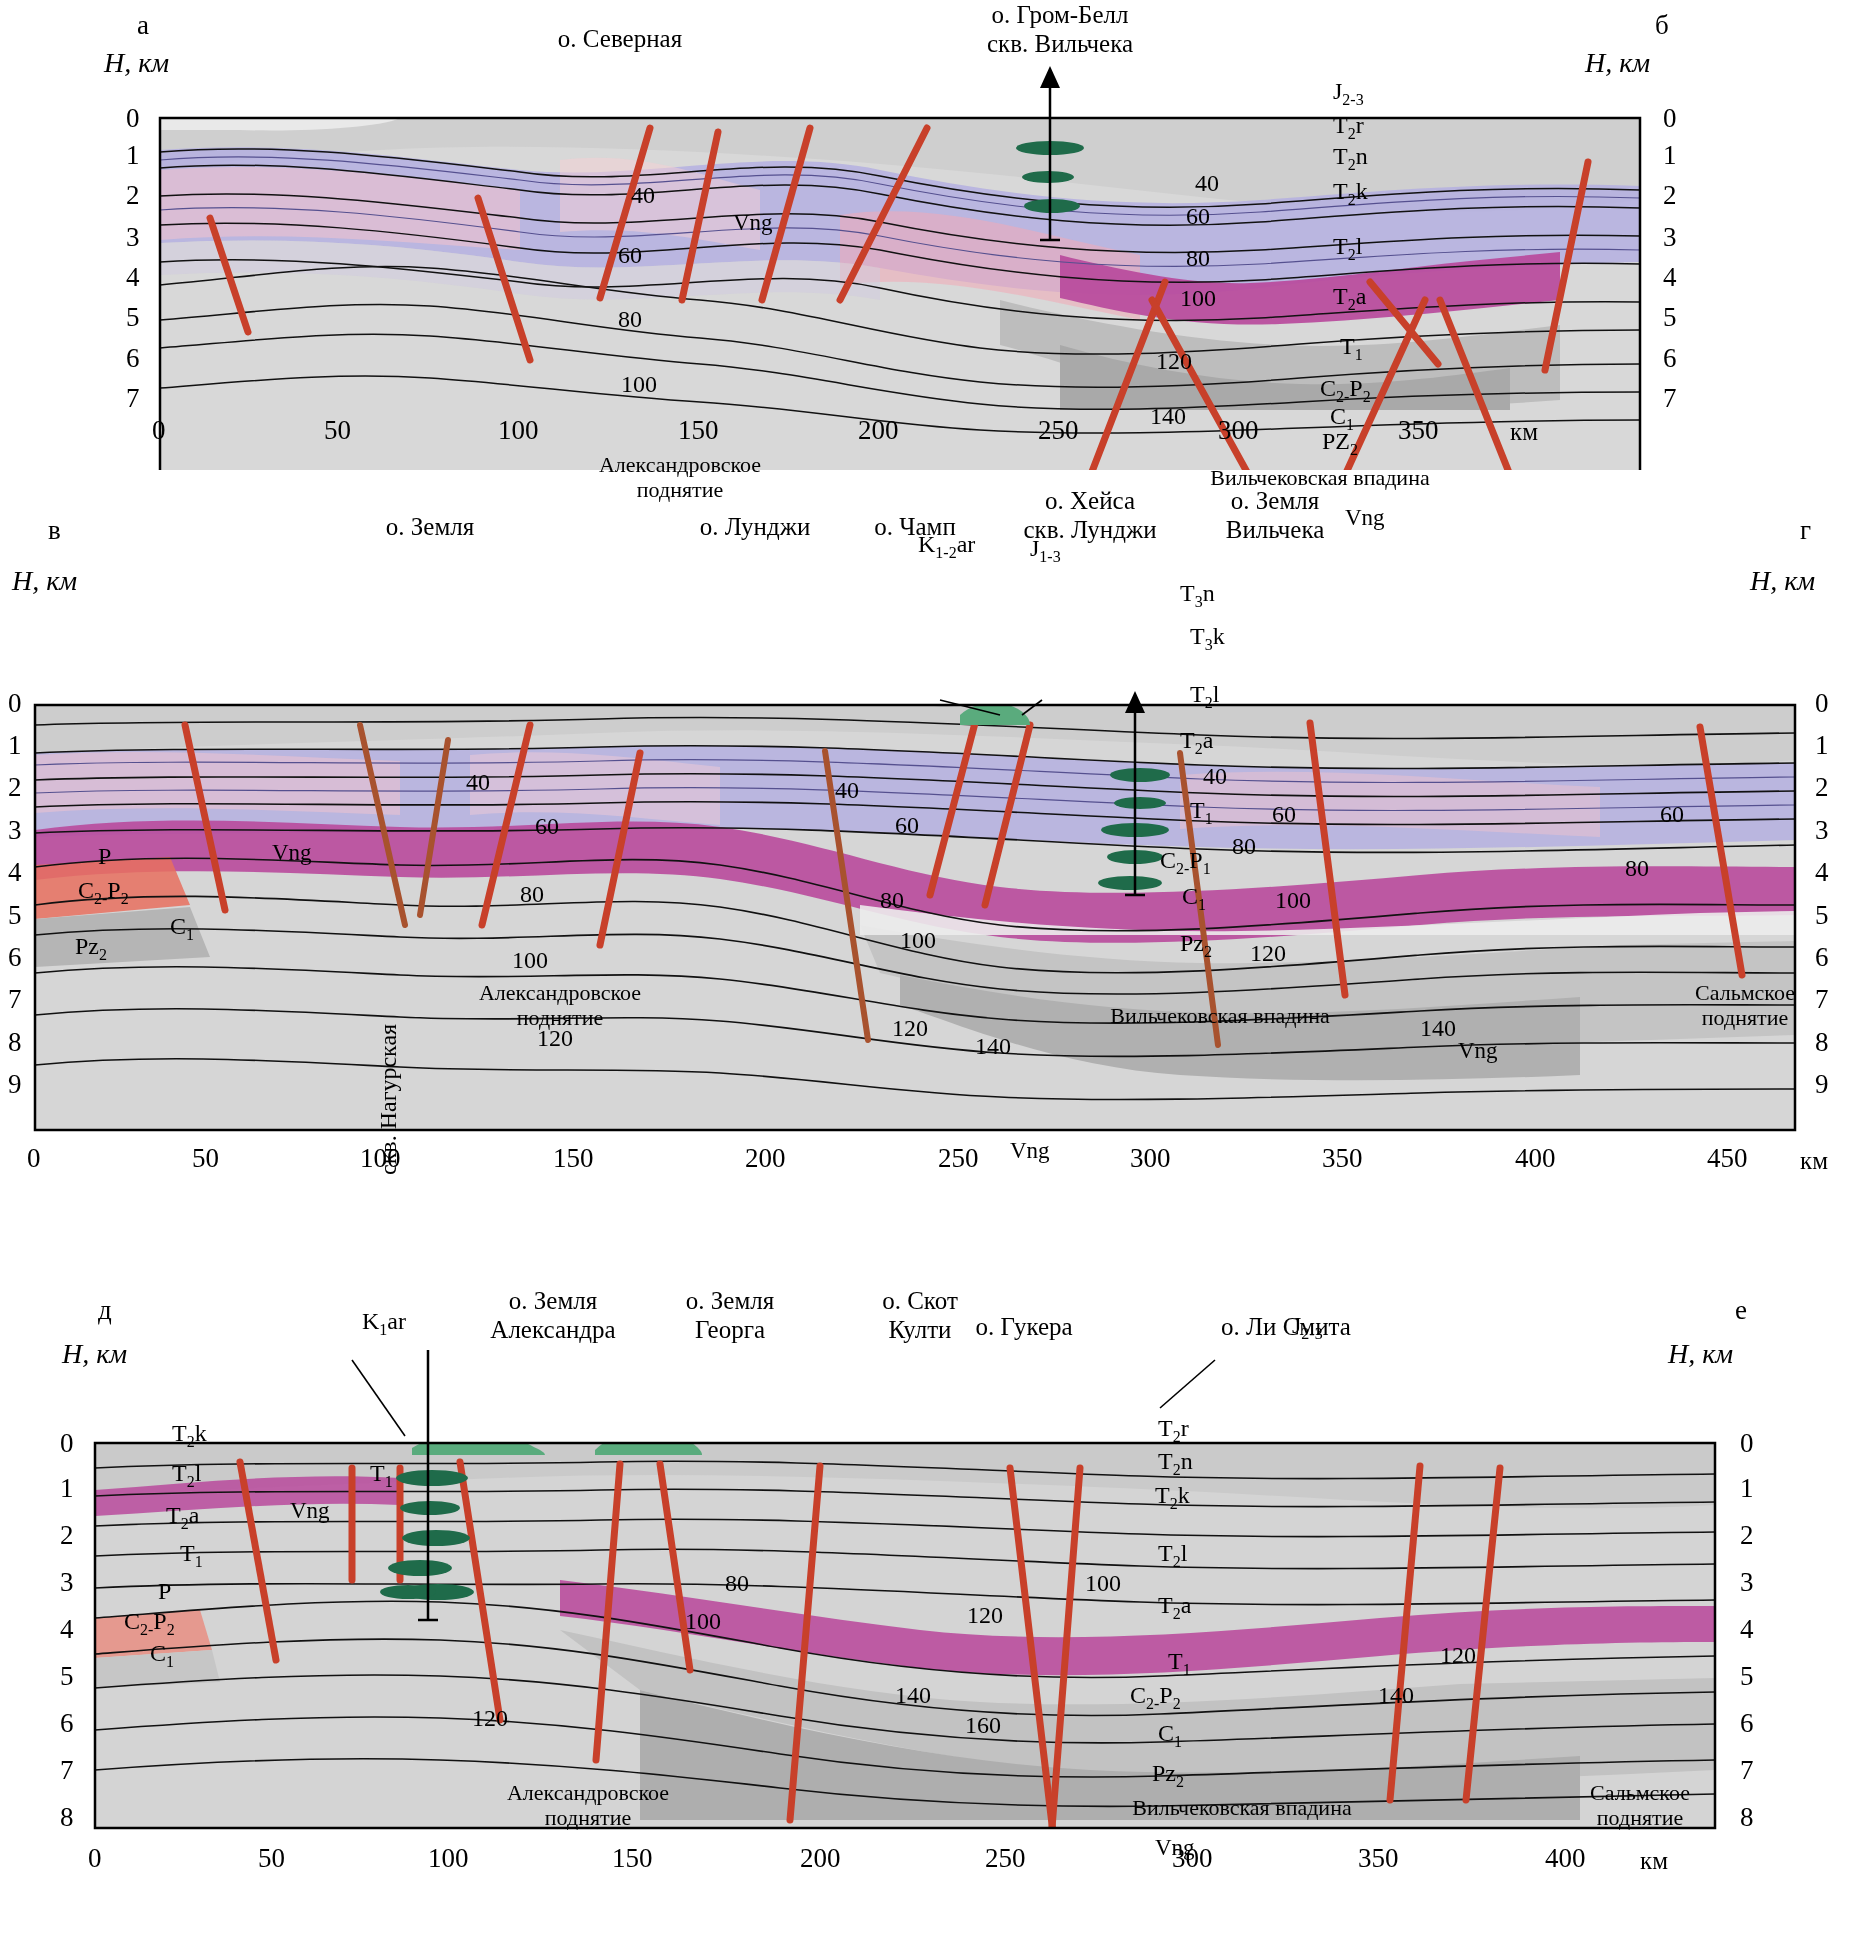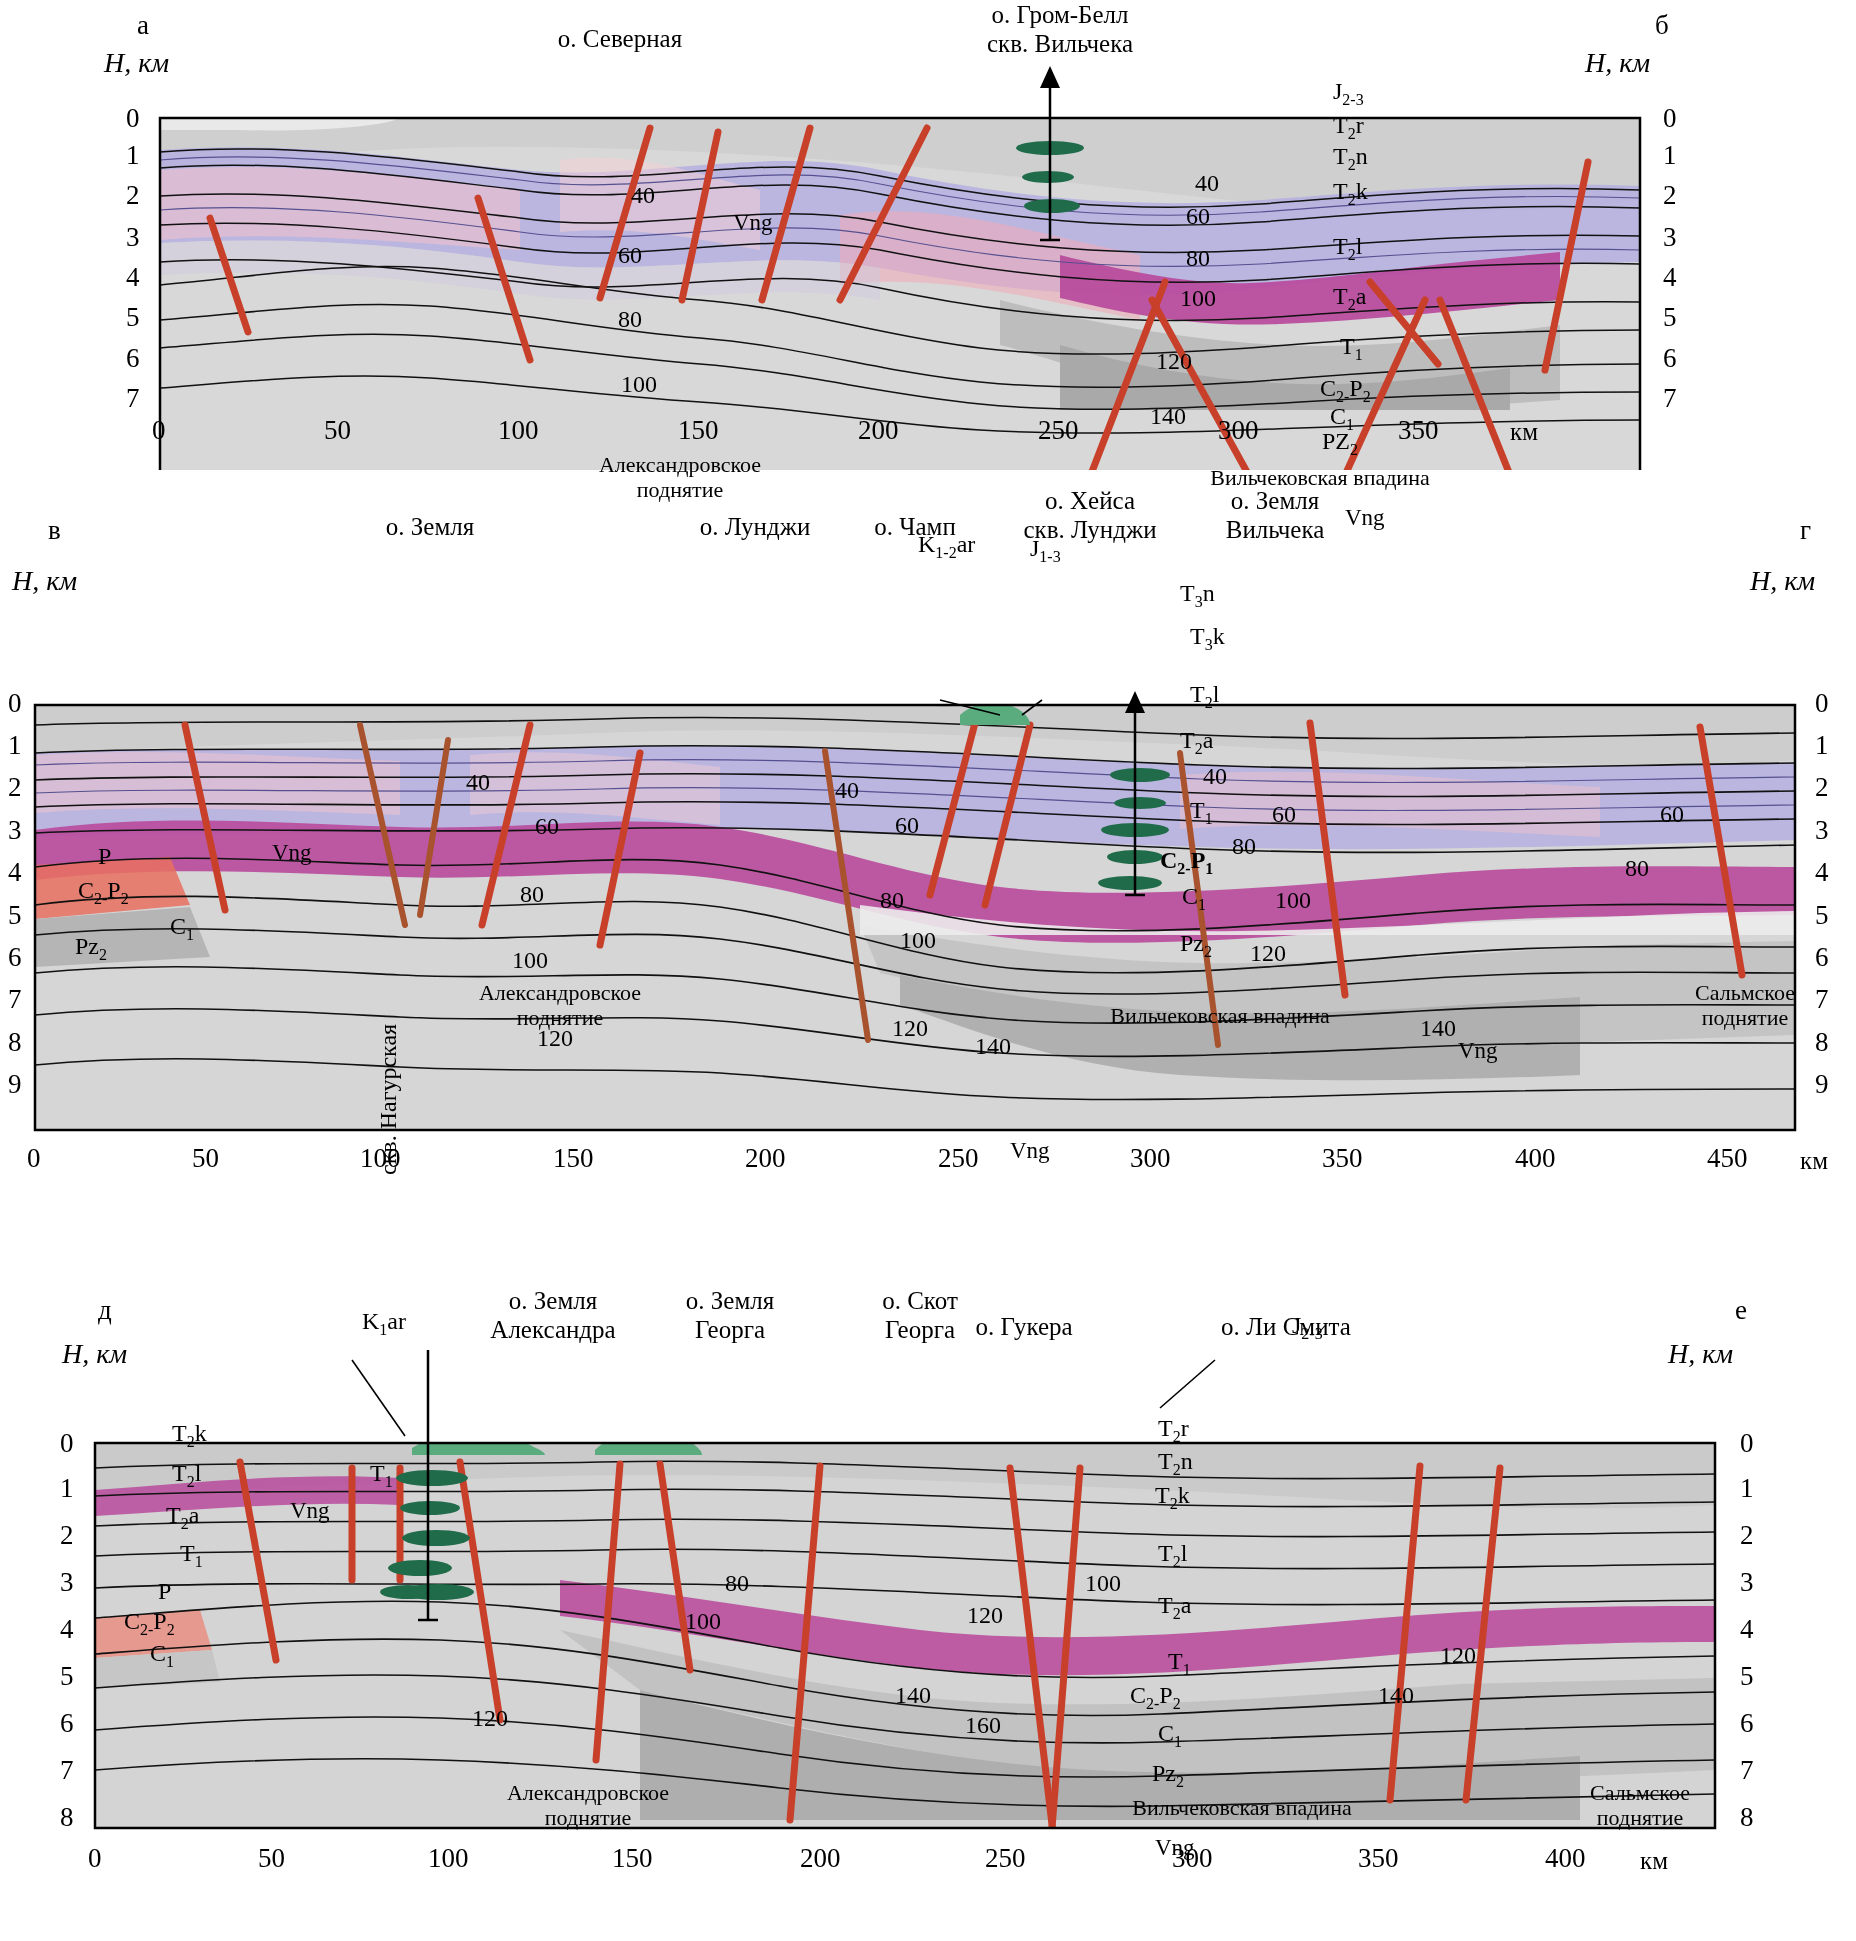--- a/index.html
+++ b/index.html
@@ -350,21 +350,21 @@
   <div class="lbl iso" style="left:1660px;top:226px;">60</div>
   <div class="lbl iso" style="left:1625px;top:280px;">80</div>
 
   <div class="lbl strat" style="left:918px;top:-44px;"><span>K<sub>1-2</sub>ar</span></div>
   <div class="lbl strat" style="left:1030px;top:-40px;"><span>J<sub>1-3</sub></span></div>
   <div class="lbl strat" style="left:1180px;top:5px;"><span>T<sub>3</sub>n</span></div>
   <div class="lbl strat" style="left:1190px;top:48px;"><span>T<sub>3</sub>k</span></div>
   <div class="lbl strat" style="left:1190px;top:106px;"><span>T<sub>2</sub>l</span></div>
   <div class="lbl strat" style="left:1180px;top:152px;"><span>T<sub>2</sub>a</span></div>
   <div class="lbl strat" style="left:1190px;top:222px;"><span>T<sub>1</sub></span></div>
-  <div class="lbl strat" style="left:1160px;top:272px;font-weight:bold;"><span>C<sub>2-</sub>P<sub>1</sub></span></div>
+  <div class="lbl strat" style="left:1160px;top:272px;"><span>C<sub>2-</sub>P<sub>1</sub></span></div>
   <div class="lbl strat" style="left:1182px;top:308px;"><span>C<sub>1</sub></span></div>
   <div class="lbl strat" style="left:1180px;top:355px;"><span>Pz<sub>2</sub></span></div>
   <div class="lbl strat" style="left:98px;top:268px;"><span>P</span></div>
   <div class="lbl strat" style="left:78px;top:302px;"><span>C<sub>2-</sub>P<sub>2</sub></span></div>
   <div class="lbl strat" style="left:170px;top:338px;"><span>C<sub>1</sub></span></div>
   <div class="lbl strat" style="left:75px;top:358px;"><span>Pz<sub>2</sub></span></div>
 
   <div class="lbl region" style="left:430px;top:405px;width:260px;">Александровское
 поднятие</div>
   <div class="lbl region" style="left:1060px;top:428px;width:320px;">Вильчековская впадина</div>
@@ -452,21 +452,21 @@
   <div class="lbl corner" style="left:98px;top:-35px;">д</div>
   <div class="lbl corner" style="left:1735px;top:-35px;">е</div>
   <div class="lbl axis-title" style="left:62px;top:8px;">H, км</div>
   <div class="lbl axis-title" style="left:1668px;top:8px;">H, км</div>
 
   <div class="lbl place" style="left:448px;top:-43px;width:210px;">о. Земля
 Александра</div>
   <div class="lbl place" style="left:635px;top:-43px;width:190px;">о. Земля
 Георга</div>
   <div class="lbl place" style="left:830px;top:-43px;width:180px;">о. Скот
-Георга</div>
+Култи</div>
   <div class="lbl place" style="left:939px;top:-17px;width:170px;">о. Гукера</div>
   <div class="lbl place" style="left:1186px;top:-17px;width:200px;">о. Ли Смита</div>
   <div class="lbl" style="left:375px;top:-155px;font-size:24px;transform:rotate(-90deg);transform-origin:left top;">скв. Нагурская</div>
 
   <div class="lbl axis-num" style="left:60px;top:98px;">0</div>
   <div class="lbl axis-num" style="left:60px;top:143px;">1</div>
   <div class="lbl axis-num" style="left:60px;top:190px;">2</div>
   <div class="lbl axis-num" style="left:60px;top:237px;">3</div>
   <div class="lbl axis-num" style="left:60px;top:284px;">4</div>
   <div class="lbl axis-num" style="left:60px;top:331px;">5</div>

